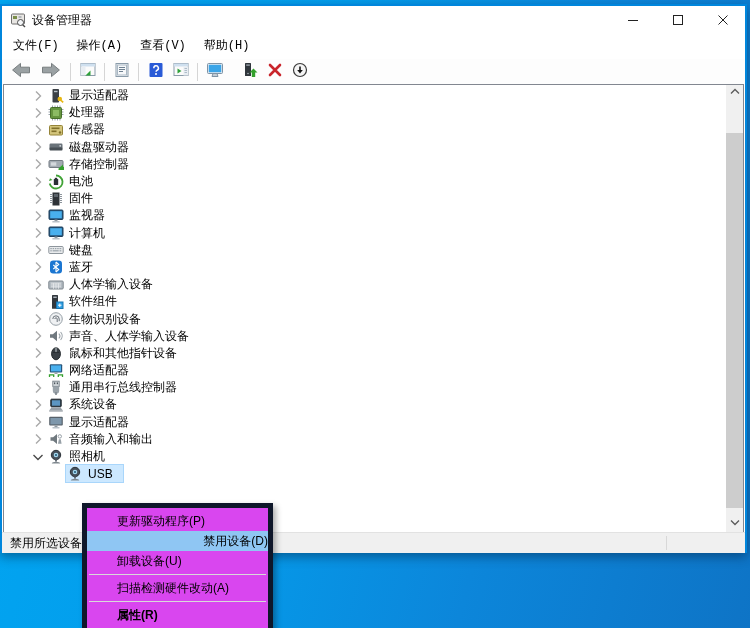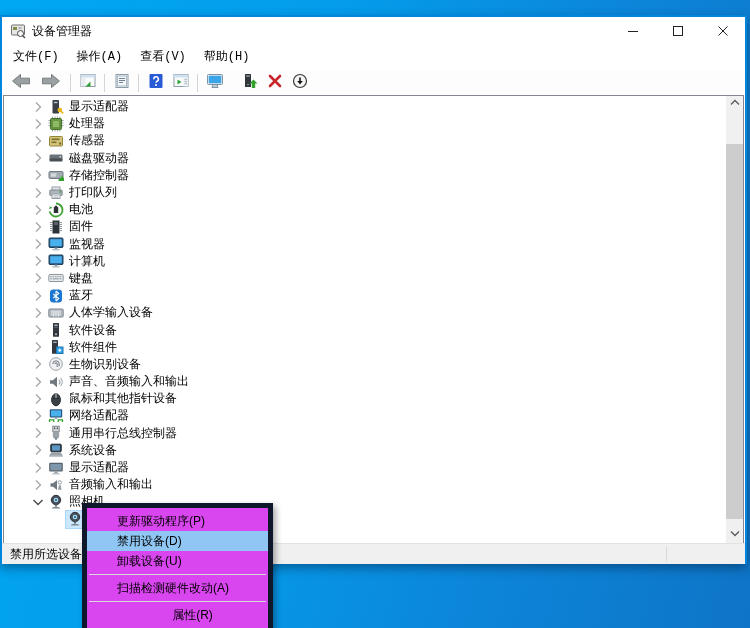--- a/index.html
+++ b/index.html
@@ -2,21 +2,21 @@
 <html><head>
 <meta charset="utf-8">
 <style>
   * { margin:0; padding:0; box-sizing:border-box; }
   html,body { width:750px; height:628px; overflow:hidden;
     font-family:"Liberation Sans","DejaVu Sans",sans-serif; }
   body { position:relative;
     background:linear-gradient(105deg,#00a8f3 0%,#049ceb 38%,#0c86da 68%,#0e74c6 100%); }
 
   
-  .window { position:absolute; left:0; top:15px; width:747px; height:549px;
+  .window { position:absolute; left:0; top:4px; width:747px; height:549px;
     background:#fff; border:2px solid #0086dc; border-bottom:none;
     box-shadow:0 4px 10px rgba(0,30,60,.45); }
 
   .titlebar { height:28px; display:flex; align-items:center; background:#fff; }
   .appicon { width:16px; height:16px; margin:0 6px 0 8px; flex:0 0 auto; }
   .title { font-size:12px; color:#000; flex:1 1 auto; white-space:nowrap; }
   .caps { display:flex; height:28px; }
   .cap { width:45px; height:28px; display:flex; align-items:center; justify-content:center; }
 
   .menubar { height:25px; display:flex; align-items:center; background:#fff;
@@ -51,22 +51,22 @@
 
   .statusbar { height:21px; background:#f0f0f0; border-top:1px solid #e2e2e2;
     font-size:12px; line-height:20px; padding-left:8px; position:relative; color:#000; }
   .sdiv { position:absolute; left:664px; top:3px; bottom:3px; width:1px; background:#d8d8d8; }
 
   
   .cmenu { position:absolute; left:82px; top:503px; width:191px; z-index:10;
     background:#d946ef; border:5px solid #0f172a; padding:3px 0;
     box-shadow:3px 3px 6px rgba(0,0,0,.32); font-size:12px; }
   .citem { line-height:20px; height:20px; padding-left:30px; white-space:nowrap; color:#000; }
-  .citem.hl { background:#8fc6f3; }
-  .citem.bold { font-weight:normal;text-align:center; }
+  .citem.hl { background:#8fc6f3;text-align:right; }
+  .citem.bold { font-weight:bold; }
   .csep { border-top:1px solid #d9d9d9; margin:3px 2px; height:0; }
 </style>
 </head>
 <body>
 
 <div class="window">
 
   <div class="titlebar">
     <span class="appicon"><svg width="16" height="16" viewBox="0 0 16 16" xmlns="http://www.w3.org/2000/svg">
           <rect x="1.5" y="2" width="13" height="10" rx="1" fill="#e8e6e3" stroke="#6f6f6f"></rect>
@@ -259,37 +259,20 @@
         <span class="tlabel">存储控制器</span>
       </div>
       <div class="trow">
         <span class="chev">
             <svg width="16" height="16" viewBox="0 0 16 16" xmlns="http://www.w3.org/2000/svg">
               <path d="M6 3.5L10.5 8 6 12.5" fill="none" stroke="#a9a9a9" stroke-width="1.4"></path>
             </svg>
           </span>
         <span class="ticon">
             <svg width="16" height="16" viewBox="0 0 16 16" xmlns="http://www.w3.org/2000/svg">
-              <rect x="4" y="2" width="8" height="3.5" fill="#e3e7ea" stroke="#97a0a7"></rect>
-              <rect x="1.8" y="5" width="12.4" height="5.5" rx="1" fill="#aeb7be" stroke="#7e878e"></rect>
-              <circle cx="12.2" cy="6.8" r="0.9" fill="#35a02e"></circle>
-              <rect x="4" y="9" width="8" height="4.5" fill="#f4f6f7" stroke="#97a0a7"></rect>
-              <path d="M5.5 10.8h5M5.5 12.3h5" stroke="#b4bcc2"></path>
-            </svg>
-          </span>
-        <span class="tlabel">打印队列</span>
-      </div>
-      <div class="trow">
-        <span class="chev">
-            <svg width="16" height="16" viewBox="0 0 16 16" xmlns="http://www.w3.org/2000/svg">
-              <path d="M6 3.5L10.5 8 6 12.5" fill="none" stroke="#a9a9a9" stroke-width="1.4"></path>
-            </svg>
-          </span>
-        <span class="ticon">
-            <svg width="16" height="16" viewBox="0 0 16 16" xmlns="http://www.w3.org/2000/svg">
               <path d="M8 1.5a6.5 6.5 0 1 1-6.3 8" fill="none" stroke="#41a336" stroke-width="1.8"></path>
               <path d="M1 7l1-2.8L4.5 6z" fill="#41a336"></path>
               <rect x="5.8" y="5" width="4.4" height="6" rx="0.5" fill="#2c3136"></rect>
               <rect x="6.8" y="3.8" width="2.4" height="1.2" fill="#2c3136"></rect>
             </svg>
           </span>
         <span class="tlabel">电池</span>
       </div>
       <div class="trow">
         <span class="chev">
@@ -390,36 +373,20 @@
         <span class="tlabel">人体学输入设备</span>
       </div>
       <div class="trow">
         <span class="chev">
             <svg width="16" height="16" viewBox="0 0 16 16" xmlns="http://www.w3.org/2000/svg">
               <path d="M6 3.5L10.5 8 6 12.5" fill="none" stroke="#a9a9a9" stroke-width="1.4"></path>
             </svg>
           </span>
         <span class="ticon">
             <svg width="16" height="16" viewBox="0 0 16 16" xmlns="http://www.w3.org/2000/svg">
-              <rect x="5" y="1" width="6" height="13.8" rx="0.5" fill="#33383e"></rect>
-              <rect x="6.3" y="2.6" width="3.4" height="1.3" fill="#b9c1c8"></rect>
-              <rect x="6.3" y="4.8" width="3.4" height="0.9" fill="#6b737a"></rect>
-              <circle cx="8" cy="12.3" r="1" fill="#b9c1c8"></circle>
-            </svg>
-          </span>
-        <span class="tlabel">软件设备</span>
-      </div>
-      <div class="trow">
-        <span class="chev">
-            <svg width="16" height="16" viewBox="0 0 16 16" xmlns="http://www.w3.org/2000/svg">
-              <path d="M6 3.5L10.5 8 6 12.5" fill="none" stroke="#a9a9a9" stroke-width="1.4"></path>
-            </svg>
-          </span>
-        <span class="ticon">
-            <svg width="16" height="16" viewBox="0 0 16 16" xmlns="http://www.w3.org/2000/svg">
               <rect x="4" y="1" width="6" height="13.8" rx="0.5" fill="#33383e"></rect>
               <rect x="5.3" y="2.6" width="3.4" height="1.3" fill="#b9c1c8"></rect>
               <rect x="8.5" y="8" width="6.5" height="6.5" fill="#2f9fe4" stroke="#1b76b1"></rect>
               <path d="M10 11.2h3.5M11.8 9.5v3.5" stroke="#fff"></path>
             </svg>
           </span>
         <span class="tlabel">软件组件</span>
       </div>
       <div class="trow">
         <span class="chev">
@@ -440,21 +407,21 @@
             <svg width="16" height="16" viewBox="0 0 16 16" xmlns="http://www.w3.org/2000/svg">
               <path d="M6 3.5L10.5 8 6 12.5" fill="none" stroke="#a9a9a9" stroke-width="1.4"></path>
             </svg>
           </span>
         <span class="ticon">
             <svg width="16" height="16" viewBox="0 0 16 16" xmlns="http://www.w3.org/2000/svg">
               <path d="M2 6.2h2.8L9 2.8v10.4L4.8 9.8H2z" fill="#70797f"></path>
               <path d="M10.8 5.6a3.4 3.4 0 0 1 0 4.8M12.6 4a6 6 0 0 1 0 8" fill="none" stroke="#97a0a7" stroke-width="1.1"></path>
             </svg>
           </span>
-        <span class="tlabel">声音、音频输入和输出</span>
+        <span class="tlabel">声音、人体学输入设备</span>
       </div>
       <div class="trow">
         <span class="chev">
             <svg width="16" height="16" viewBox="0 0 16 16" xmlns="http://www.w3.org/2000/svg">
               <path d="M6 3.5L10.5 8 6 12.5" fill="none" stroke="#a9a9a9" stroke-width="1.4"></path>
             </svg>
           </span>
         <span class="ticon">
             <svg width="16" height="16" viewBox="0 0 16 16" xmlns="http://www.w3.org/2000/svg">
               <ellipse cx="8" cy="8.8" rx="4.4" ry="6" fill="#3a4046" stroke="#22272b"></ellipse>

